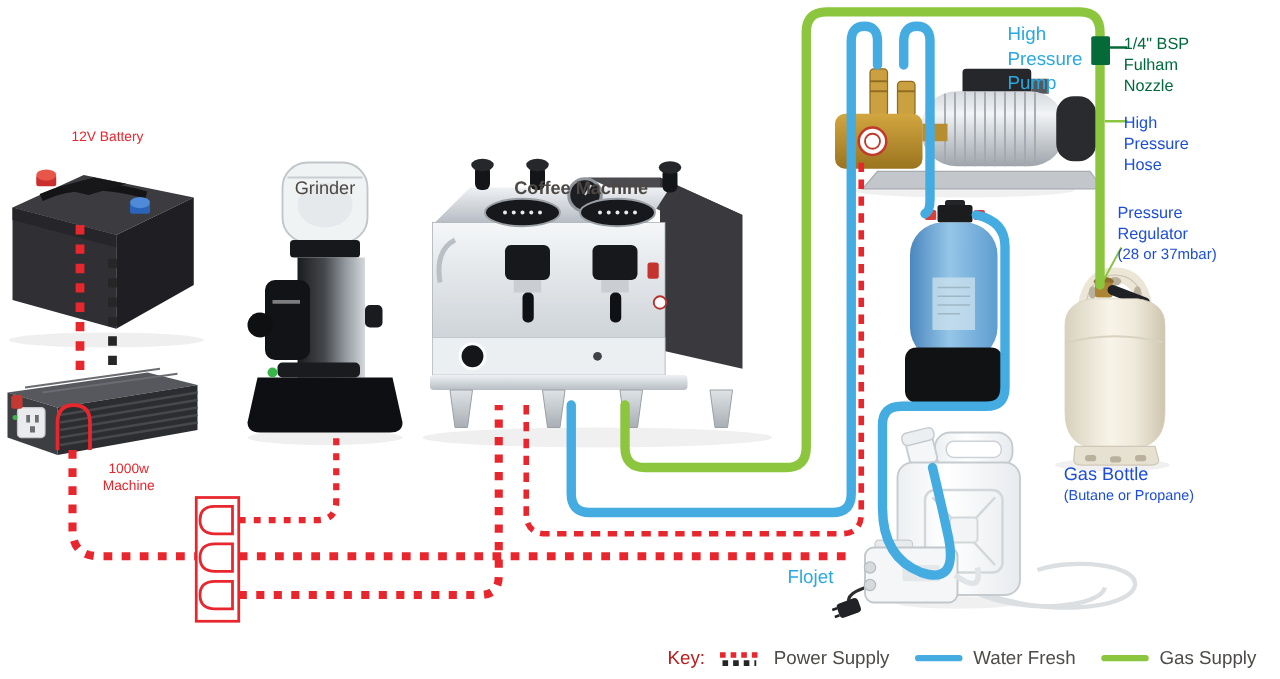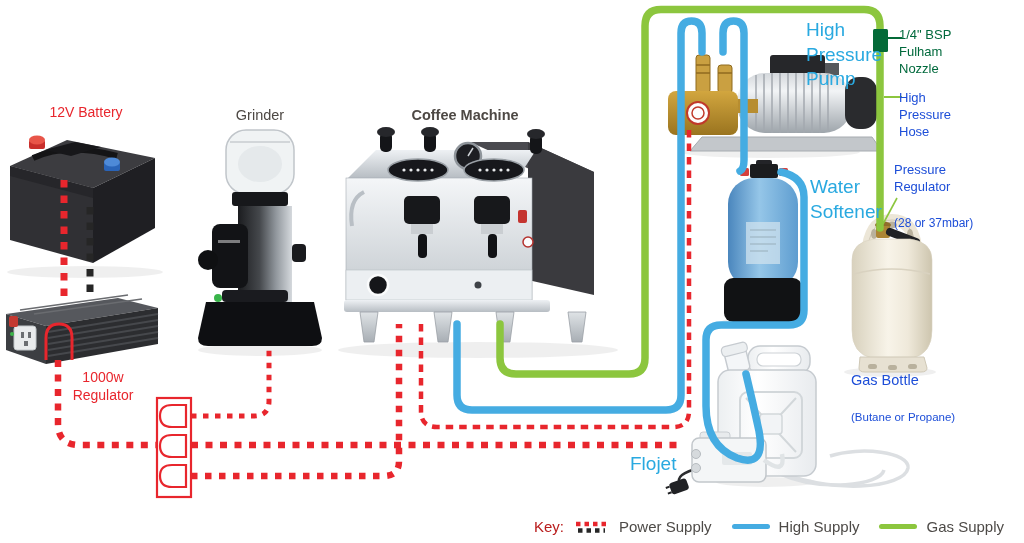--- a/index.html
+++ b/index.html
@@ -1,25 +1,25 @@
 <!DOCTYPE html>
 <html><head>
 <meta charset="utf-8">
 <style>
   html,body{margin:0;padding:0;background:#ffffff;}
   .stage{position:relative;width:1024px;height:543px;background:#ffffff;overflow:hidden;
          font-family:"Liberation Sans", sans-serif;}
   .layer{position:absolute;left:0;top:0;width:1024px;height:543px;}
   .lbl{position:absolute;line-height:1.3;}
-  .lbl-red{color:#e8262d;font-size:14px;text-align:center;}
-  .lbl-dark{color:#4d4844;font-size:14.5px;text-align:center;}
-  .lbl-blue{color:#29a9e0;font-size:19px;}
+  .lbl-red{color:#e8262d;font-size:11px;text-align:center;}
+  .lbl-dark{color:#4d4844;font-size:14.5px;text-align:center;margin-top:36px;}
+  .lbl-blue{color:#29a9e0;font-size:15px;}
   .lbl-dgreen{color:#00693c;font-size:13px;}
   .lbl-lgreen{color:#1d4ed8;font-size:13px;}
-  .lbl-sub{font-size:11.5px;display:block;margin-top:20px;}
+  .lbl-sub{font-size:11.5px;display:block;}
   .keybar{position:absolute;left:534px;top:518px;display:flex;align-items:center;font-size:15px;color:#4d4a47;}
   .keybar .ktitle{color:#b91c1c;margin-right:10px;}
   .kswatch{display:inline-block;margin-right:9px;}
   .kline{display:inline-block;width:38px;height:5px;border-radius:3px;margin:0 9px 0 20px;}
   .kline.water{background:#45ace2;}
   .kline.gas{background:#8cc63e;}
 </style>
 </head>
 <body>
 
@@ -330,34 +330,33 @@
   <div class="lbl lbl-red" style="left:30px;top:103px;width:112px;">12V Battery</div>
   <div class="lbl lbl-dark" style="left:210px;top:106px;width:100px;">Grinder</div>
   <div class="lbl lbl-dark" style="left:400px;top:106px;width:130px;font-weight:bold;">Coffee Machine</div>
   <div class="lbl lbl-blue" style="left:806px;top:18px;width:74px;">High Pressure Pump</div>
   <div class="lbl lbl-dgreen" style="left:899px;top:27px;width:78px;">1/4" BSP Fulham Nozzle</div>
   <div class="lbl lbl-lgreen" style="left:899px;top:90px;width:72px;">High Pressure Hose</div>
   <div class="lbl lbl-lgreen" style="left:894px;top:162px;width:108px;">
     <span>Pressure Regulator</span>
     <span class="lbl-sub" style="font-size:12px;">(28 or 37mbar)</span>
   </div>
-  <div class="lbl lbl-blue" style="left:810px;top:175px;width:82px;">Water Softener</div>
   <div class="lbl lbl-lgreen" style="left:851px;top:371px;width:130px;font-size:14.5px;">
     <span>Gas Bottle</span>
     <span class="lbl-sub">(Butane or Propane)</span>
   </div>
   <div class="lbl lbl-blue" style="left:630px;top:452px;">Flojet</div>
-  <div class="lbl lbl-red" style="left:70px;top:368px;width:66px;">1000w Regulator</div>
+  <div class="lbl lbl-red" style="left:70px;top:368px;width:66px;">1000w Machine</div>
 
   <div class="keybar">
     <span class="ktitle">Key:</span>
     <svg class="kswatch" width="36" height="16">
       <line x1="2" y1="5" x2="35" y2="5" stroke="#e8262d" stroke-width="4.5" stroke-dasharray="4.5 4"></line>
       <line x1="4" y1="11.5" x2="31" y2="11.5" stroke="#262626" stroke-width="4.5" stroke-dasharray="4.5 4"></line>
     </svg>
     <span>Power Supply</span>
     <span class="kline water"></span>
-    <span>High Supply</span>
+    <span>Water Fresh</span>
     <span class="kline gas"></span>
     <span>Gas Supply</span>
   </div>
 
 </div>
 
 </body></html>

